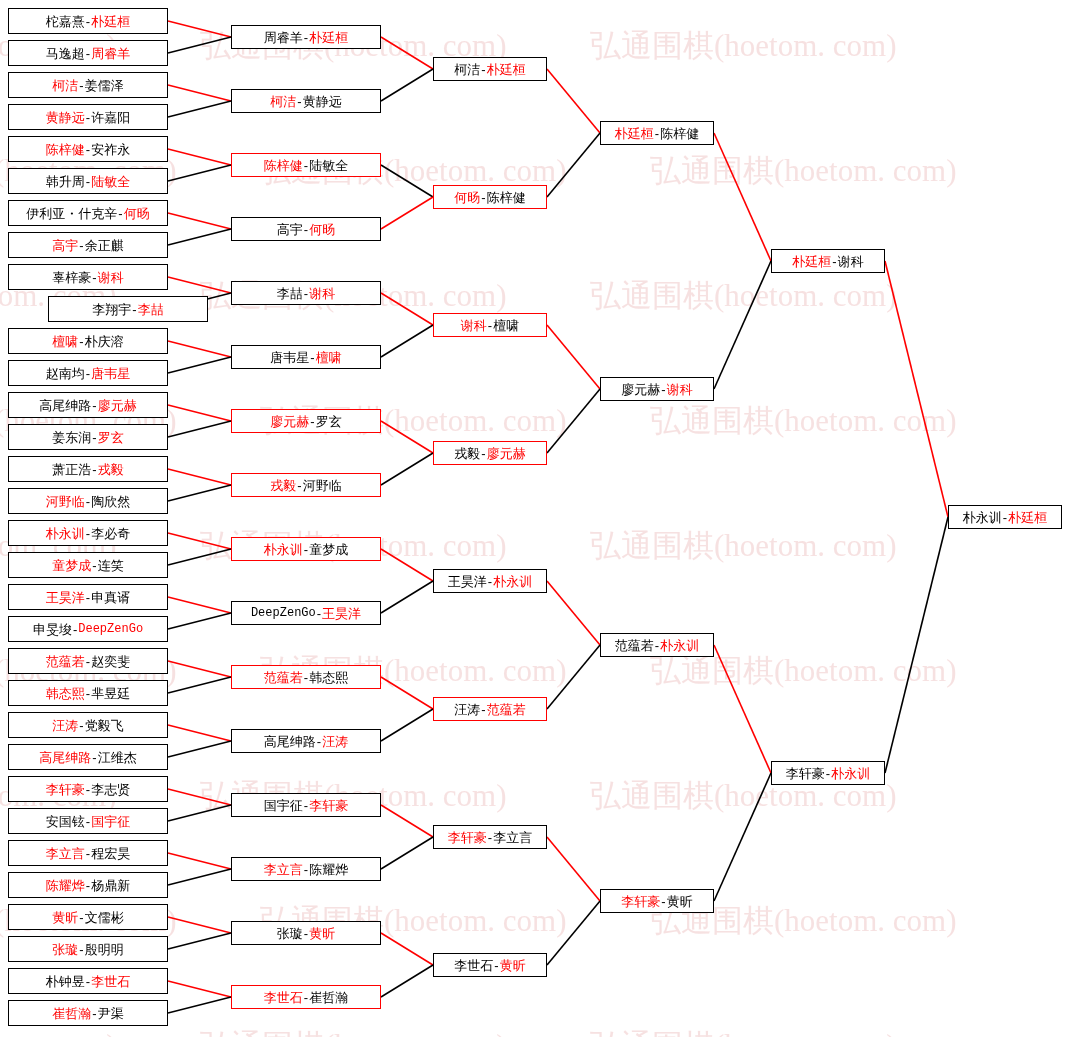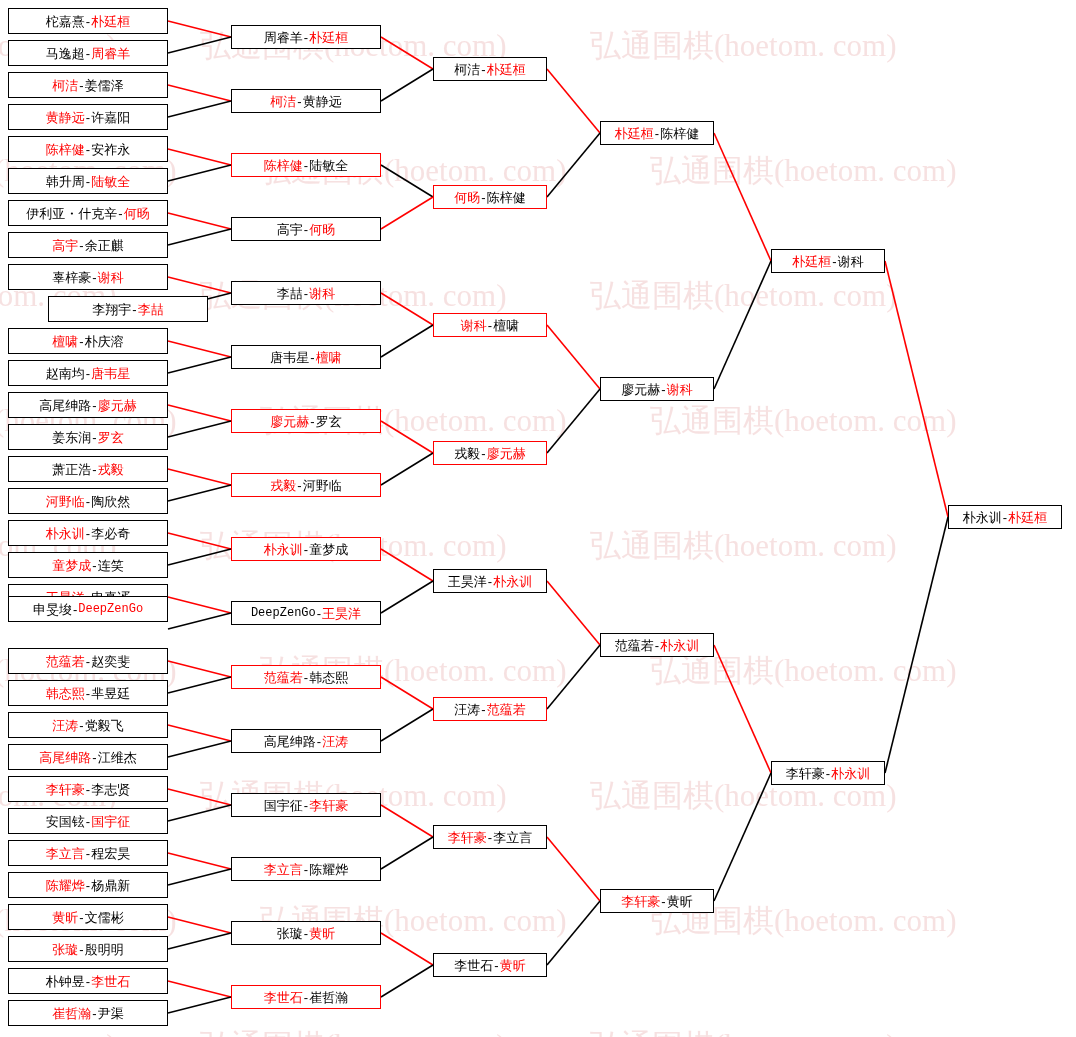--- a/index.html
+++ b/index.html
@@ -212,21 +212,21 @@
       <div class="node r1" style="left: 8px; top: 552px;">
         <span class="w">童梦成</span>
         <span class="s">-</span>
         <span class="l">连笑</span>
       </div>
       <div class="node r1" style="left: 8px; top: 584px;">
         <span class="w">王昊洋</span>
         <span class="s">-</span>
         <span class="l">申真谞</span>
       </div>
-      <div class="node r1" style="left: 8px; top: 596px;">
+      <div class="node r1" style="left: 8px; top: 616px;">
         <span class="l">申旻埈</span>
         <span class="s">-</span>
         <span class="w mono">DeepZenGo</span>
       </div>
       <div class="node r1" style="left: 8px; top: 648px;">
         <span class="w">范蕴若</span>
         <span class="s">-</span>
         <span class="l">赵奕斐</span>
       </div>
       <div class="node r1" style="left: 8px; top: 680px;">

